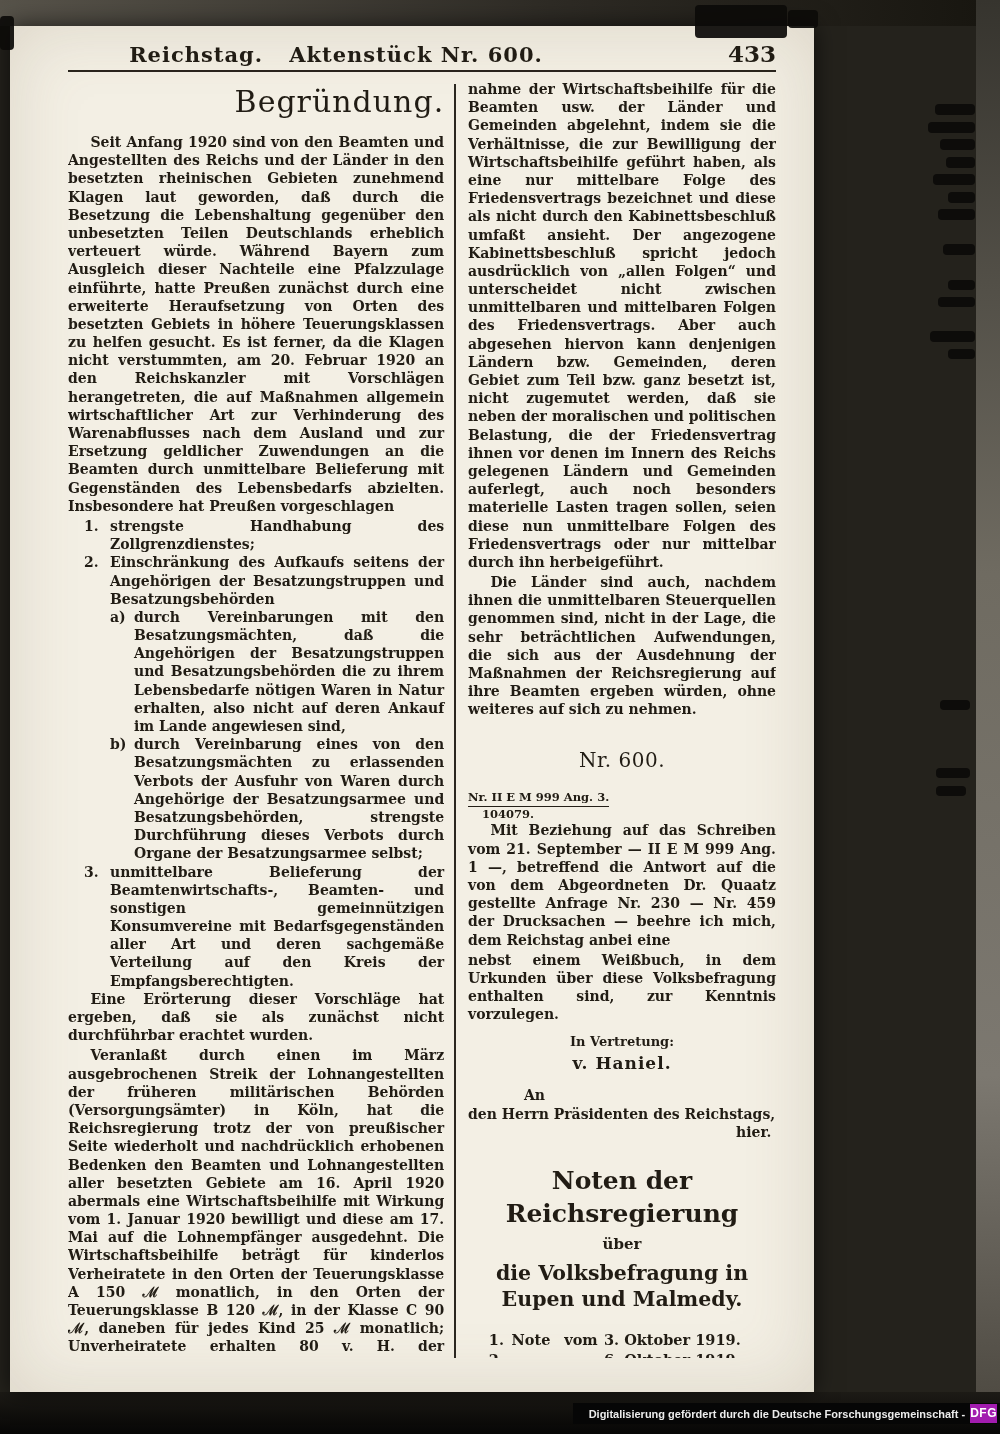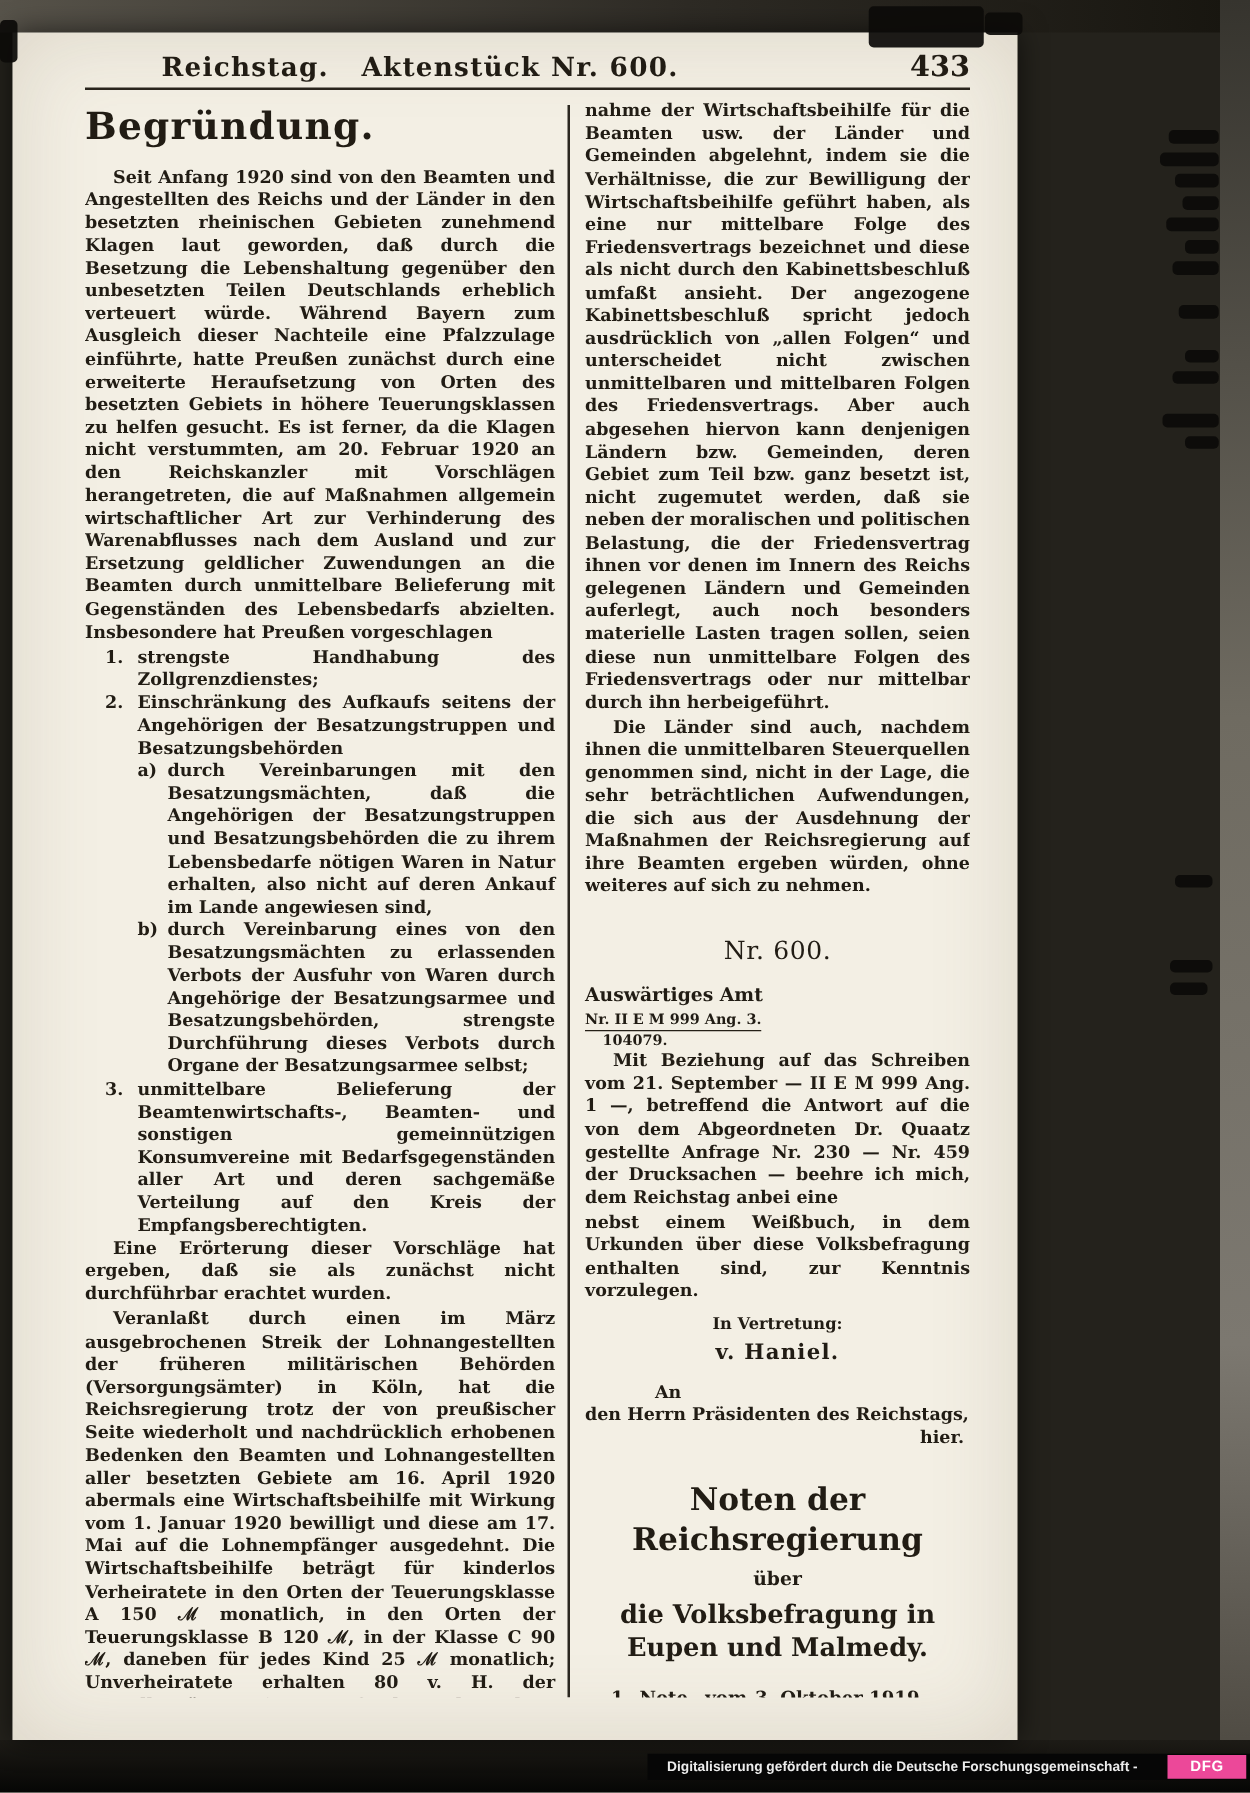--- a/index.html
+++ b/index.html
@@ -30,21 +30,21 @@
   .header-gap { display:inline-block; width:26px; }
   .page-number { font-weight:bold; font-size:23px; }
   .header-rule { height:2px; background:#29241c; margin:3px 0 8px; }
 
   .content { display:flex; align-items:stretch; height:1278px; overflow:hidden; }
   .col { font-size:14px; font-weight:bold; line-height:1.3; text-align:justify; }
   .col-left { width:412px; display:flex; flex-direction:column; }
   .col-divider { width:2px; background:#2b2720; margin:4px 12px 0 10px; }
   .col-right { flex:1; display:flex; flex-direction:column; }
 
-  .doc-title { text-align:left; font-size:30px; font-weight:bold; margin:2px 0 12px; letter-spacing:1px; }
+  .doc-title { text-align:right; font-size:30px; font-weight:normal; margin:2px 0 12px; letter-spacing:1px; }
   .para { margin-bottom:2px; }
   .indent { text-indent:1.6em; }
 
   .list-item { display:flex; margin-left:16px; }
   .list-item.lvl2 { margin-left:42px; }
   .marker { flex:0 0 26px; }
   .lvl2 .marker { flex:0 0 24px; }
   .li-text { flex:1; text-align:justify; }
 
   .nr-heading { text-align:center; font-size:20px; font-weight:normal; margin:26px 0 14px; letter-spacing:.5px; }
@@ -66,25 +66,25 @@
   .notes-table { margin:18px auto 0; border-collapse:collapse; font-size:14.5px; font-weight:bold; }
   .notes-table td { padding:.5px 0; }
   .td-no { text-align:right; min-width:36px; }
   .td-c1 { text-align:center; min-width:54px; }
   .td-c2 { text-align:center; min-width:46px; }
   .td-date { text-align:left; padding-left:8px; min-width:172px; }
 
   .smudge { position:absolute; background:#0c0b09; border-radius:4px; opacity:.93; }
 
   .dfg-bar { position:absolute; right:0; bottom:10px; height:21px; background:#060606;
-    display:flex; align-items:center; gap:24px; padding:0 3px 0 16px;
+    display:flex; align-items:center; gap:5px; padding:0 3px 0 16px;
     font-family:"Liberation Sans","DejaVu Sans",sans-serif;text-align:center; }
   .dfg-note { color:#ececec; font-size:11px; font-weight:bold; white-space:nowrap; }
-  .dfg-logo { background:#ec4899; color:#ffffff; font-weight:bold; font-size:12px;
-    padding:2px 18px 3px; letter-spacing:.5px; }
+  .dfg-logo { background:#a21caf; color:#ffffff; font-weight:bold; font-size:12px;
+    padding:2px 0 3px; letter-spacing:.5px; }
 </style>
 </head>
 <body>
 
 <div class="scan-edge-top"></div>
 <div class="scan-edge-right"></div>
 <div class="scan-edge-bottom"></div>
 
 <div class="page">
 
@@ -131,21 +131,20 @@
 
     <div class="col-divider"></div>
 
     <section class="col col-right">
       <p class="para">nahme der Wirtschaftsbeihilfe für die Beamten usw. der Länder und Gemeinden abgelehnt, indem sie die Verhältnisse, die zur Bewilligung der Wirtschaftsbeihilfe geführt haben, als eine nur mittelbare Folge des Friedensvertrags bezeichnet und diese als nicht durch den Kabinettsbeschluß umfaßt ansieht. Der angezogene Kabinettsbeschluß spricht jedoch ausdrücklich von „allen Folgen“ und unterscheidet nicht zwischen unmittelbaren und mittelbaren Folgen des Friedensvertrags. Aber auch abgesehen hiervon kann denjenigen Ländern bzw. Gemeinden, deren Gebiet zum Teil bzw. ganz besetzt ist, nicht zugemutet werden, daß sie neben der moralischen und politischen Belastung, die der Friedensvertrag ihnen vor denen im Innern des Reichs gelegenen Ländern und Gemeinden auferlegt, auch noch besonders materielle Lasten tragen sollen, seien diese nun unmittelbare Folgen des Friedensvertrags oder nur mittelbar durch ihn herbeigeführt.</p>
       <p class="para indent">Die Länder sind auch, nachdem ihnen die unmittelbaren Steuerquellen genommen sind, nicht in der Lage, die sehr beträchtlichen Aufwendungen, die sich aus der Ausdehnung der Maßnahmen der Reichsregierung auf ihre Beamten ergeben würden, ohne weiteres auf sich zu nehmen.</p>
 
       <h2 class="nr-heading">Nr. 600.</h2>
 
       <div>
-        <div class="sender">Auswärtiges Amt</div>
         <div><span class="reference">Nr. II E M 999 Ang. 3.</span></div>
         <div class="file-number">104079.</div>
       </div>
 
 
       <p class="para indent">Mit Beziehung auf das Schreiben vom 21. September — II E M 999 Ang. 1 —, betreffend die Antwort auf die von dem Abgeordneten Dr. Quaatz gestellte Anfrage Nr. 230 — Nr. 459 der Drucksachen — beehre ich mich, dem Reichstag anbei eine</p>
       <p class="para">nebst einem Weißbuch, in dem Urkunden über diese Volksbefragung enthalten sind, zur Kenntnis vorzulegen.</p>
 
       <div class="sig-role">In Vertretung:</div>
       <div class="sig-name">v. Haniel.</div>

